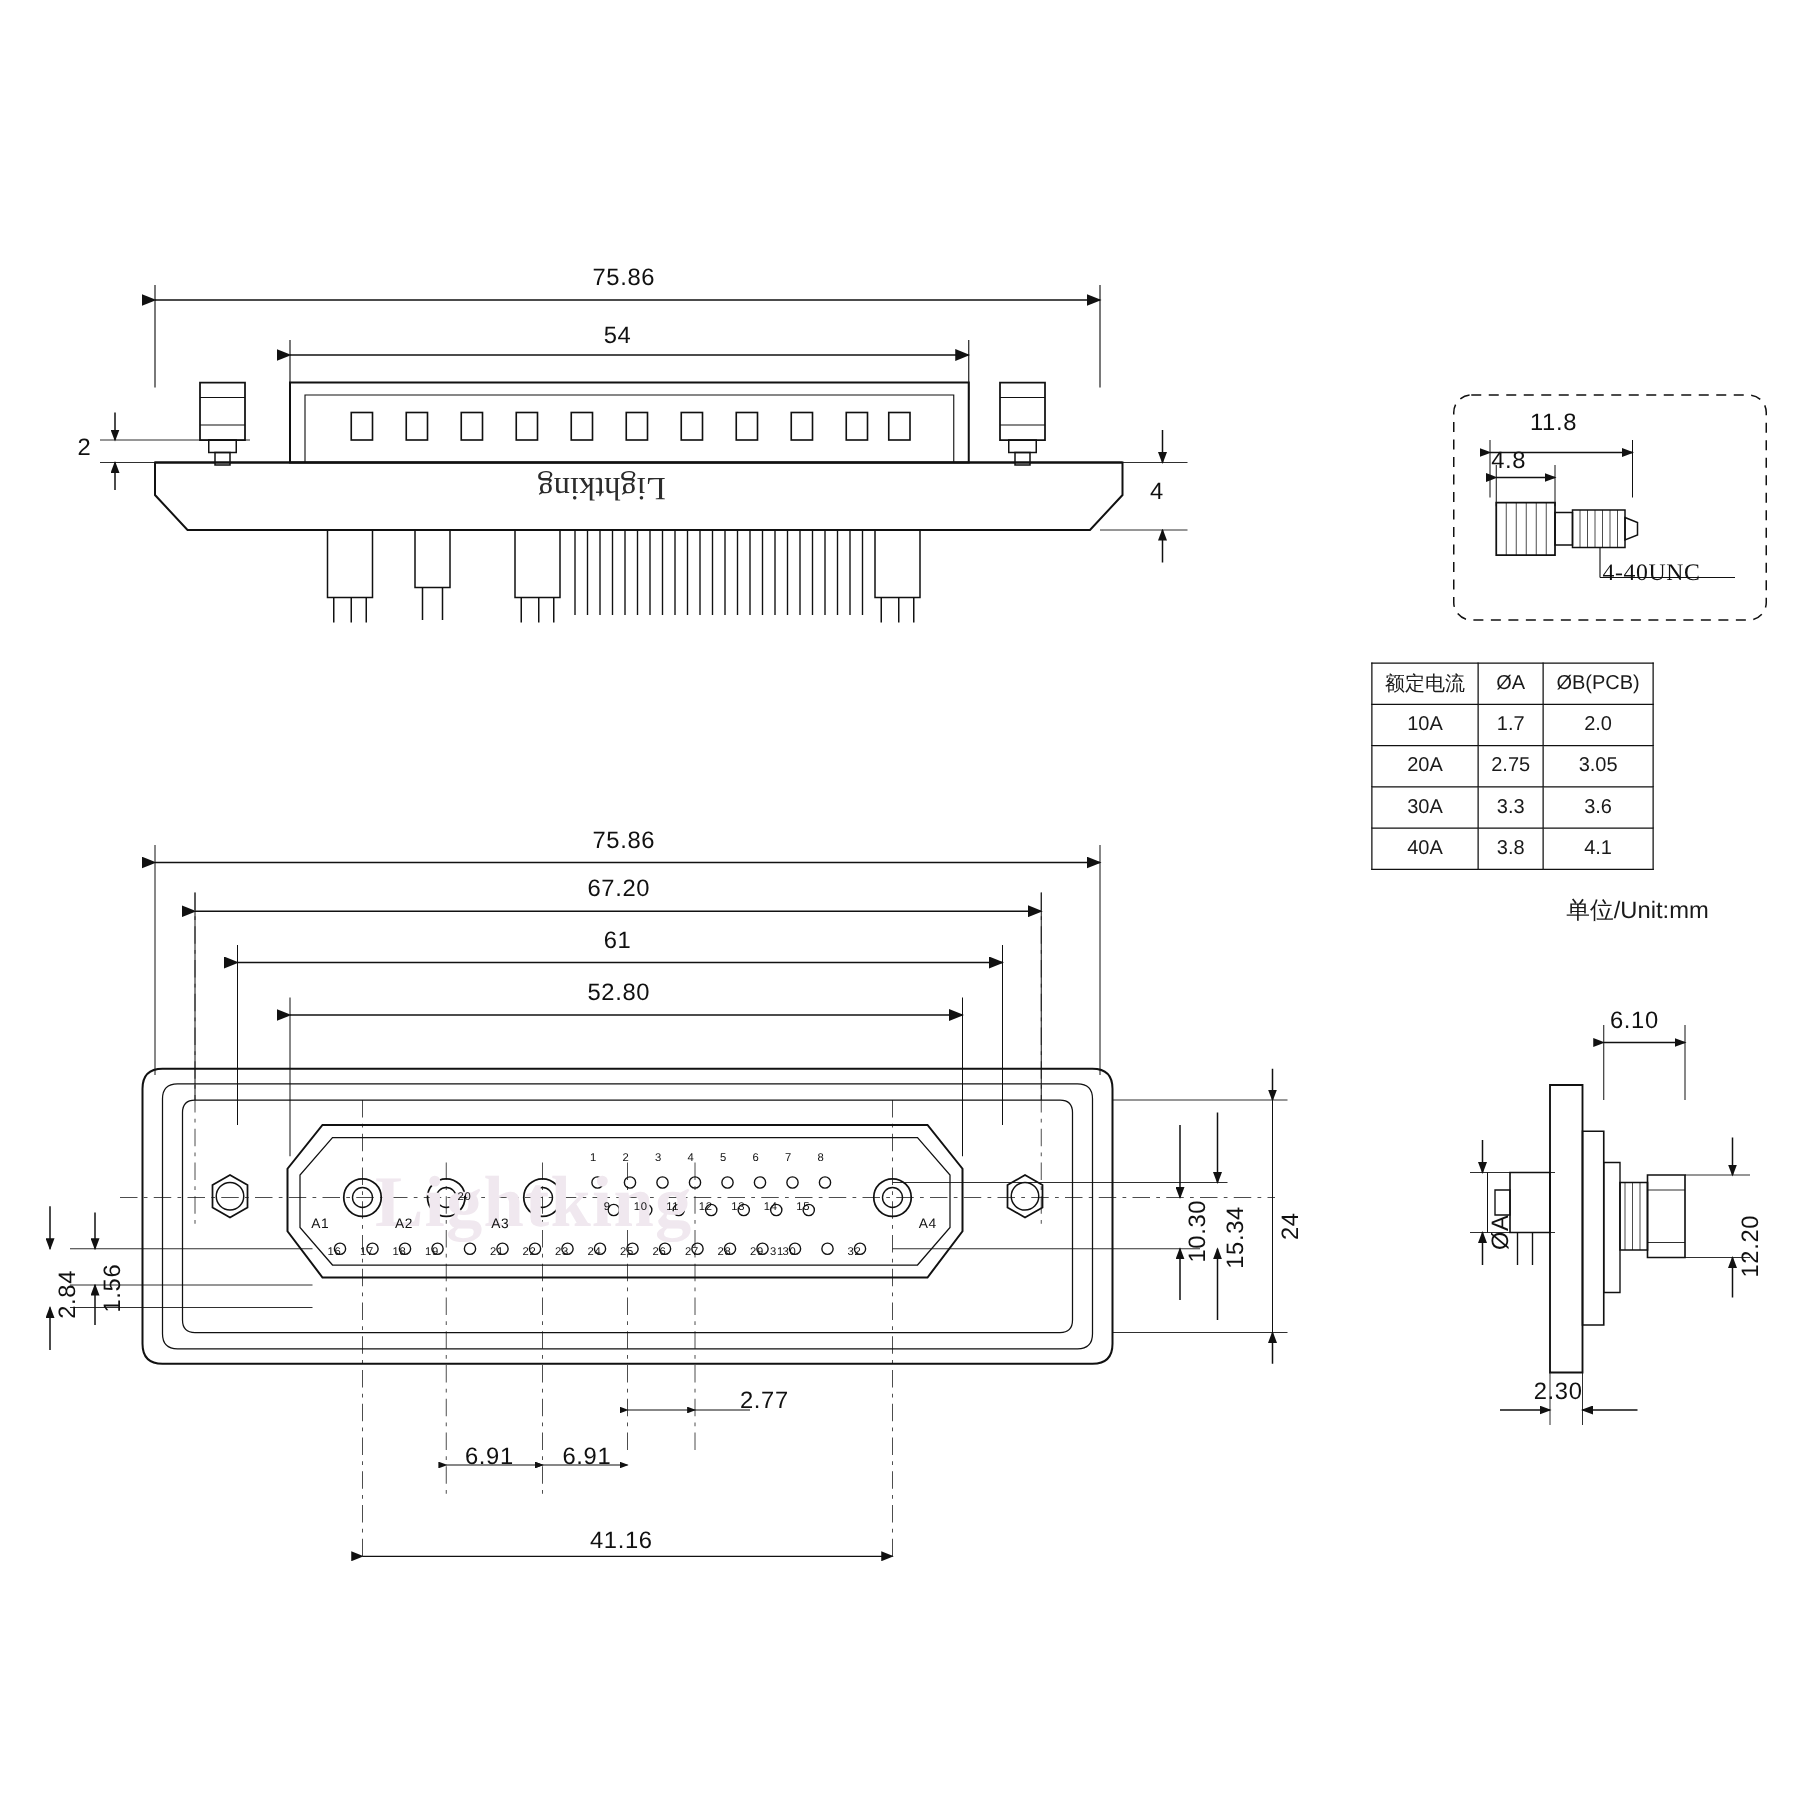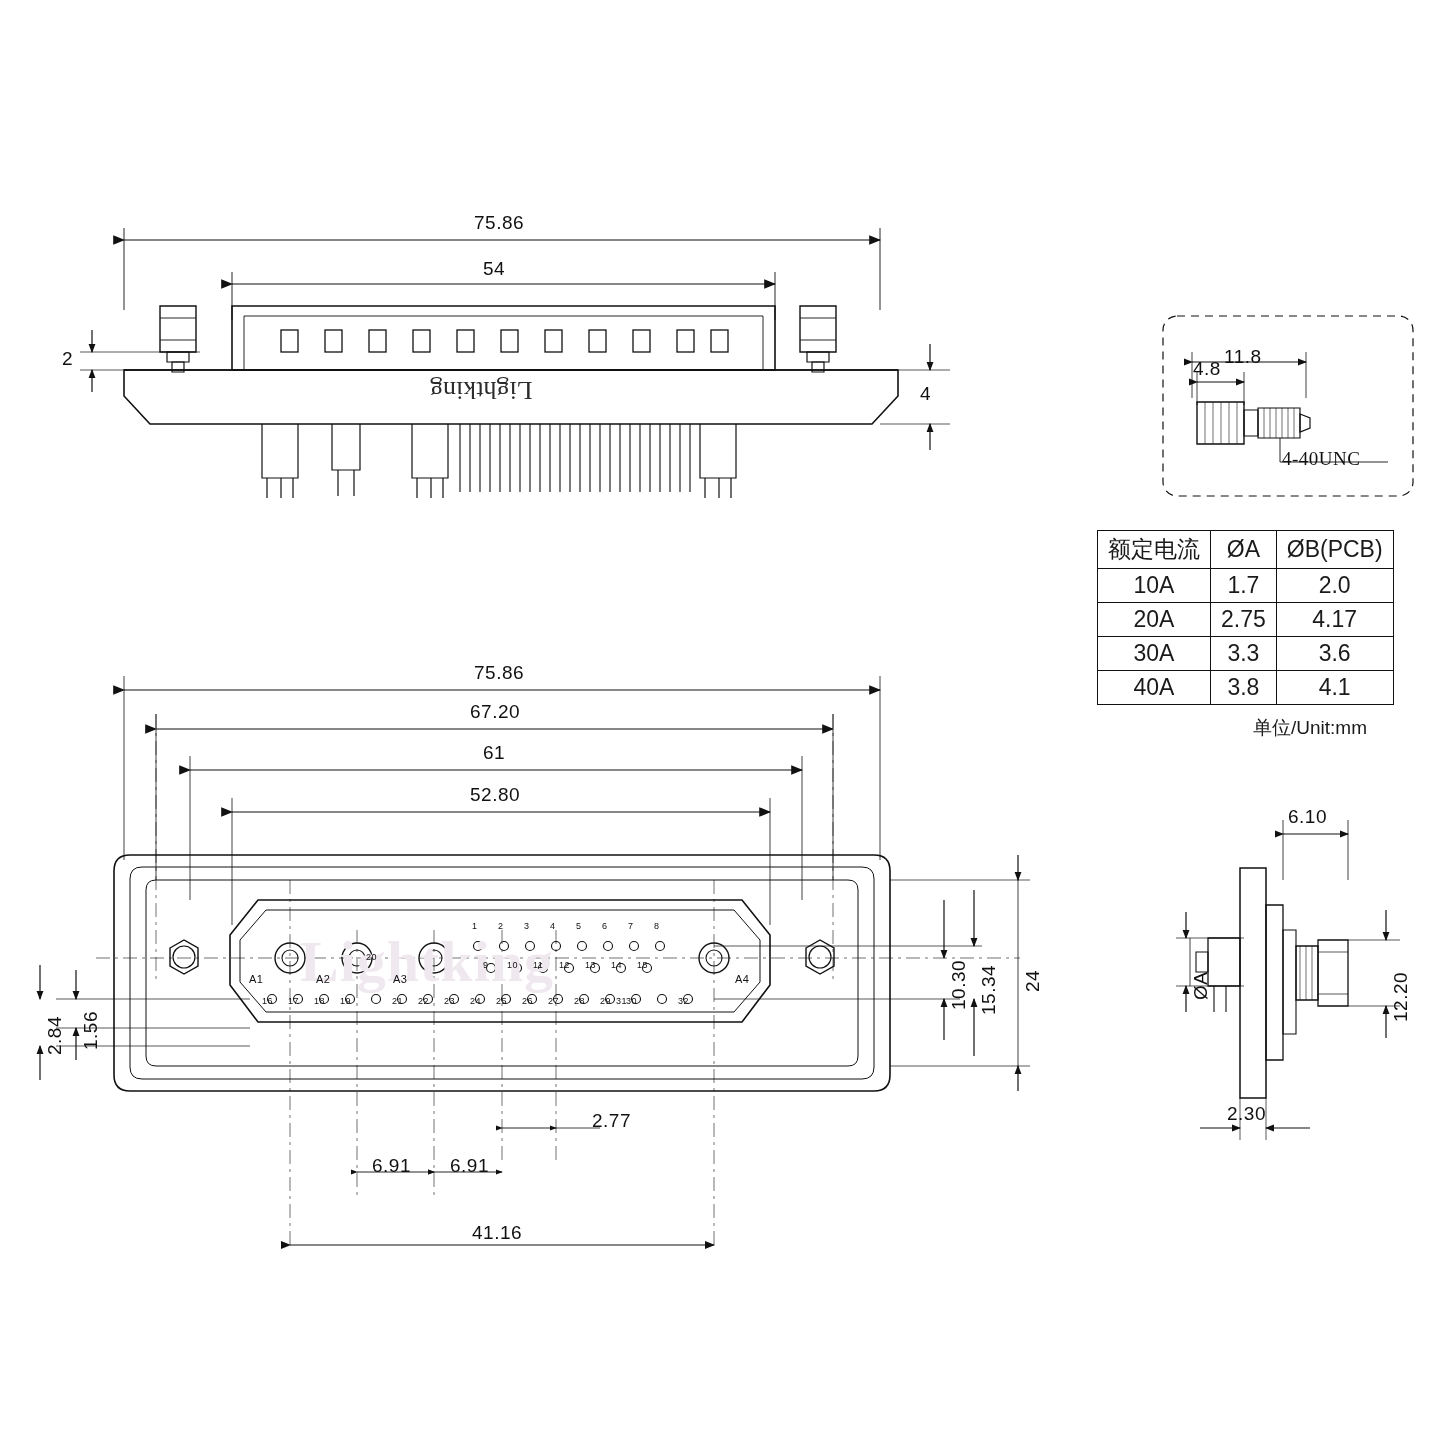--- a/index.html
+++ b/index.html
@@ -2,21 +2,21 @@
 <html><head>
 <meta charset="utf-8">
 <style>
   html,body{margin:0;padding:0;background:#ffffff;}
   body{width:1440px;height:1440px;position:relative;font-family:"Liberation Sans",sans-serif;color:#1a1a1a;overflow:hidden;}
   #sheet{position:absolute;left:0;top:0;width:1440px;height:1440px;}
   .lbl{position:absolute;font-size:19px;letter-spacing:0.5px;color:#111;white-space:nowrap;}
   .lbl.xs{font-size:11px;margin-top:48px;}
   .lbl.tiny{font-size:9px;}
   .rot90{transform:rotate(-90deg);transform-origin:left top;}
-  .tbl{position:absolute;border-collapse:collapse;font-size:23px;}
+  .tbl{position:absolute;border-collapse:collapse;font-size:16px;}
   .tbl td{border:1.6px solid #111;text-align:center;padding:3px 10px;height:26px;}
   .unit{position:absolute;font-size:19px;}
   svg{position:absolute;left:0;top:0;}
   .wm{position:absolute;font-size:58px;font-weight:bold;color:#f0e8ef;letter-spacing:1px;font-family:"Liberation Serif",serif;}
   .brand{position:absolute;font-size:26px;color:#2b2b2b;font-family:"Liberation Serif",serif;transform:rotate(180deg);}
 </style>
 </head>
 <body>
 
 <div id="sheet">
@@ -278,40 +278,40 @@
   </svg>
 
   <div class="wm" style="left:300px;top:928px;">Lightking</div>
   <div class="brand" style="left:430px;top:375px;">Lightking</div>
 
   <div class="lbl" style="left:474px;top:212px;">75.86</div>
   <div class="lbl" style="left:483px;top:258px;">54</div>
   <div class="lbl" style="left:62px;top:348px;">2</div>
   <div class="lbl" style="left:920px;top:383px;">4</div>
 
-  <div class="lbl" style="left:1224px;top:346px;">11.8</div>
+  <div class="lbl" style="left:1224px;top:328px;">11.8</div>
   <div class="lbl" style="left:1193px;top:358px;">4.8</div>
   <div class="lbl" style="left:1282px;top:448px;font-family:Liberation Serif, serif;">4-40UNC</div>
 
   <table class="tbl" style="left:1097px;top:530px;">
     <tbody>
         <tr>
       <td>额定电流</td>
       <td>ØA</td>
       <td>ØB(PCB)</td>
     </tr>
     <tr>
       <td>10A</td>
       <td>1.7</td>
       <td>2.0</td>
     </tr>
     <tr>
       <td>20A</td>
       <td>2.75</td>
-      <td>4.17</td>
+      <td>3.05</td>
     </tr>
     <tr>
       <td>30A</td>
       <td>3.3</td>
       <td>3.6</td>
     </tr>
     <tr>
       <td>40A</td>
       <td>3.8</td>
       <td>4.1</td>

